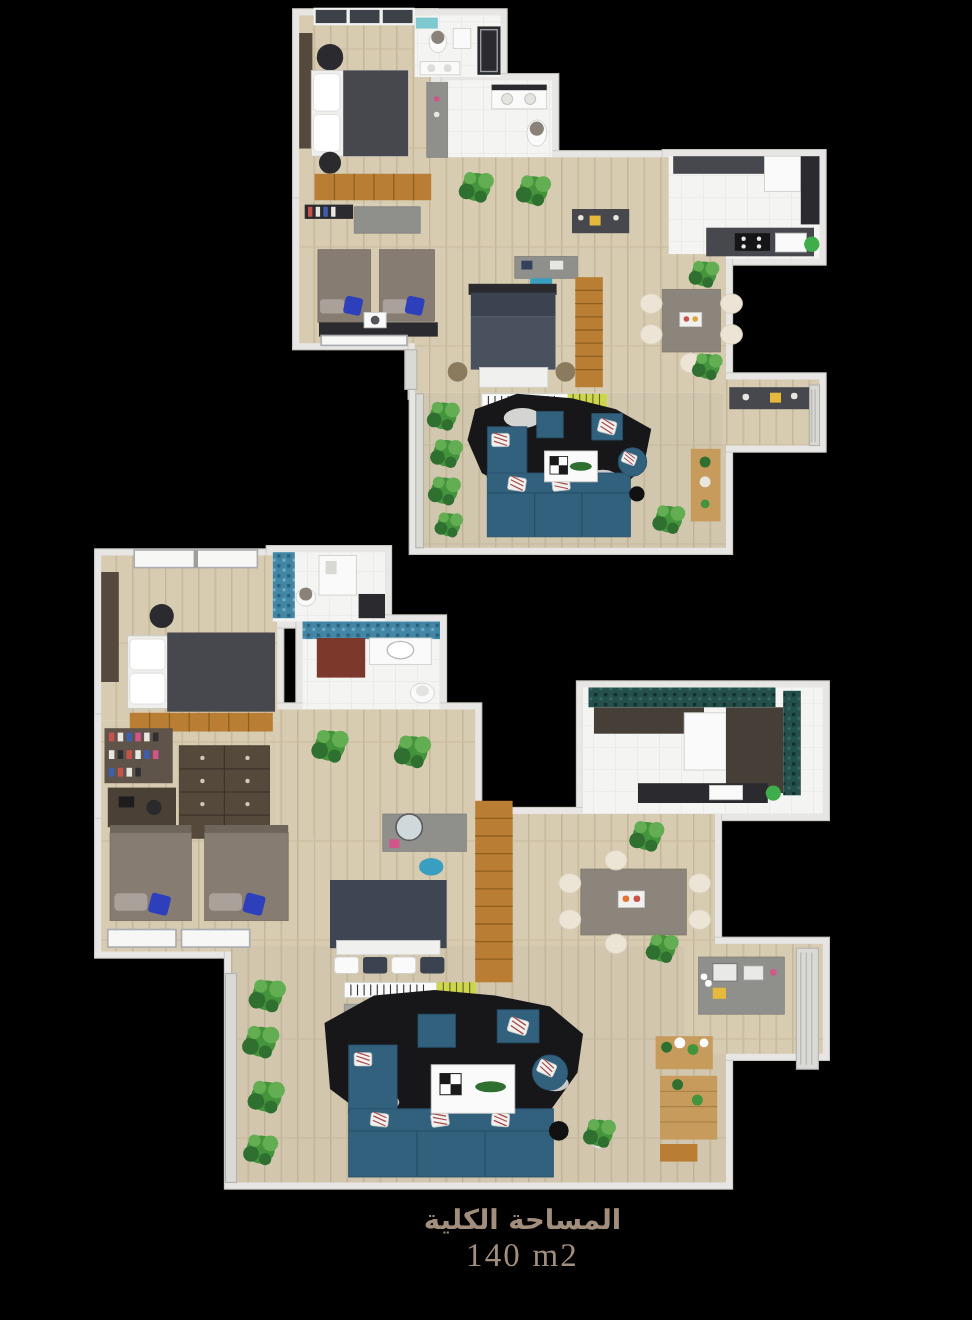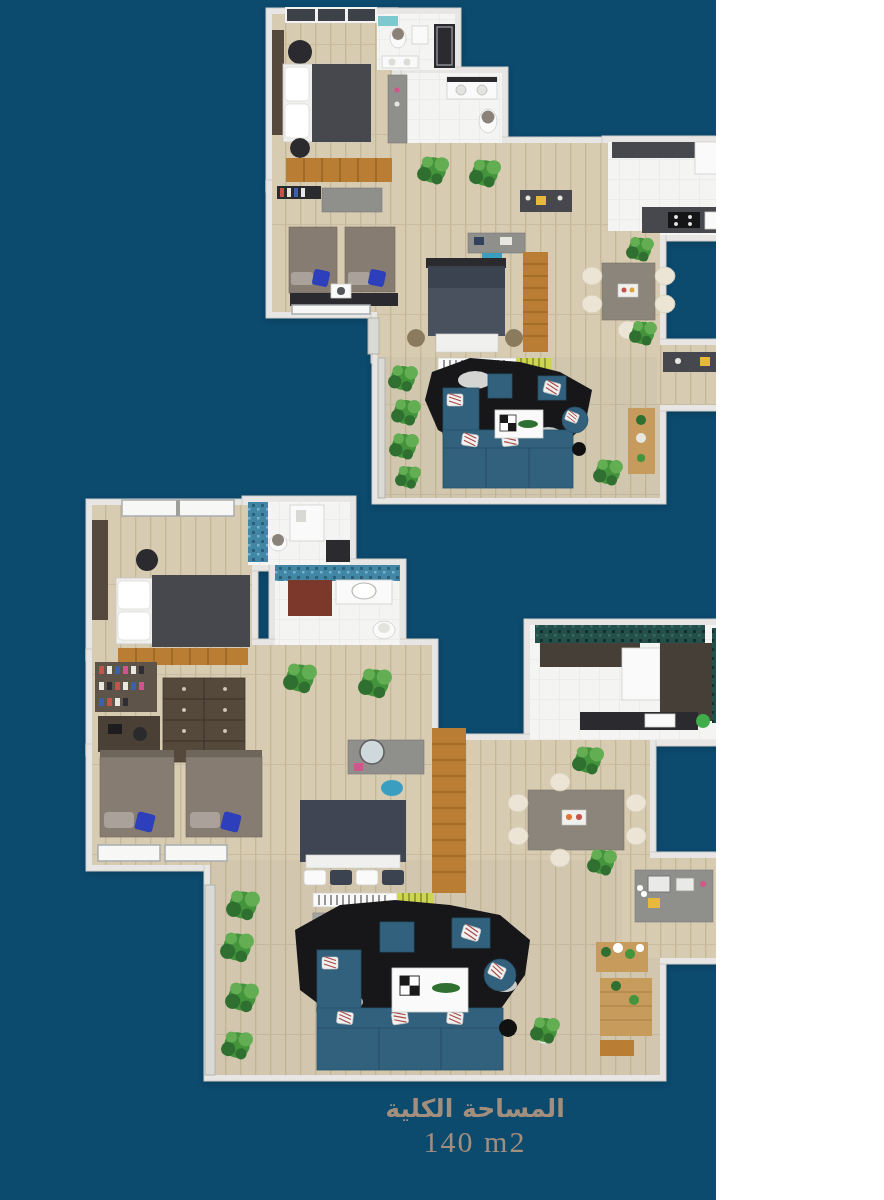--- a/index.html
+++ b/index.html
@@ -1,16 +1,16 @@
 <!DOCTYPE html>
 <html style="--c-wall: #e7e6e4; --c-wall-stroke: #cfcec9; --c-floor-wood: #d7cbb1; --c-floor-plank-line: #c5b797; --c-floor-tile: #f4f4f3; --c-dark-furniture: #47474e; --c-dark-deep: #2b2b2f; --c-bed-taupe: #867c72; --c-pillow-gray: #aaa29a; --c-pillow-blue: #2e3fbb; --c-bedding-white: #f4f4f4; --c-wood-accent: #b97e33; --c-wood-accent-dark: #8f5f20; --c-wood-light: #c79b5c; --c-sofa-blue: #32617e; --c-rug-black: #17171a; --c-plant-green: #44943c; --c-plant-dark: #2f7030; --c-plant-light: #63ad52; --c-cream-chair: #ece4d4; --c-table-gray: #8c857b; --c-gray-furniture: #8f8f8c; --c-mosaic-blue: #4286a5; --c-mosaic-teal: #24504c; --c-maroon-cabinet: #7c382b; --c-red-accent: #a8292a; --c-tv-orange: #d97a26; --c-counter-brown: #453f38; --c-green-dot: #3fae4a; --c-chair-blue: #3a9ec0; --c-yellow-note: #e6b83c; --c-caption-text: #a28e7d;"><head>
 <meta charset="utf-8">
 <style>
   html,body{margin:0;padding:0;background:#ffffff;}
-  .page{position:relative;width:716px;height:1200px;background:#0c4a6e;overflow:hidden;
+  .page{position:relative;width:884px;height:1200px;background:#000000;overflow:hidden;
         font-family:"Liberation Sans",sans-serif;}
   svg{position:absolute;left:0;top:0;}
   .walls{filter:drop-shadow(0 2px 3px rgba(0,0,0,.16));}
   .wall{fill:var(--c-wall,#e7e6e4);stroke:var(--c-wall-stroke,#cfcec9);stroke-width:1;}
   .dark{fill:var(--c-dark-furniture,#47474e);}
   .darker{fill:var(--c-dark-deep,#2b2b2f);}
   .taupe{fill:var(--c-bed-taupe,#867c72);stroke:#6f665d;stroke-width:.6;}
   .pgray{fill:var(--c-pillow-gray,#aaa29a);}
   .pblue{fill:var(--c-pillow-blue,#2e3fbb);}
   .white{fill:#fafafa;stroke:#cfcfcb;stroke-width:.8;}

